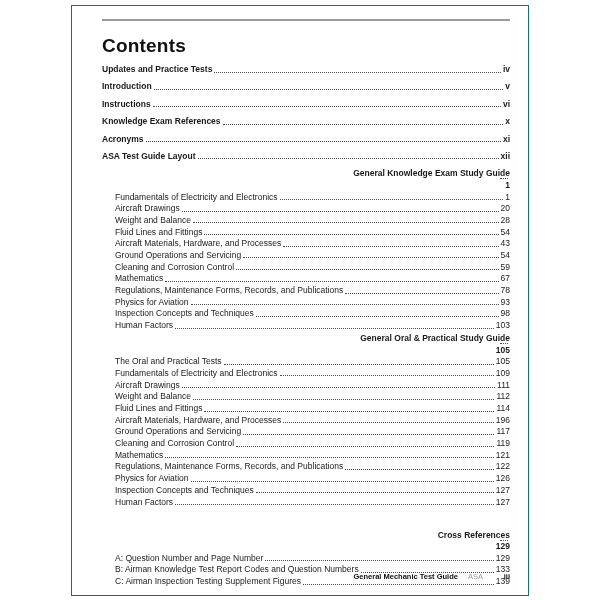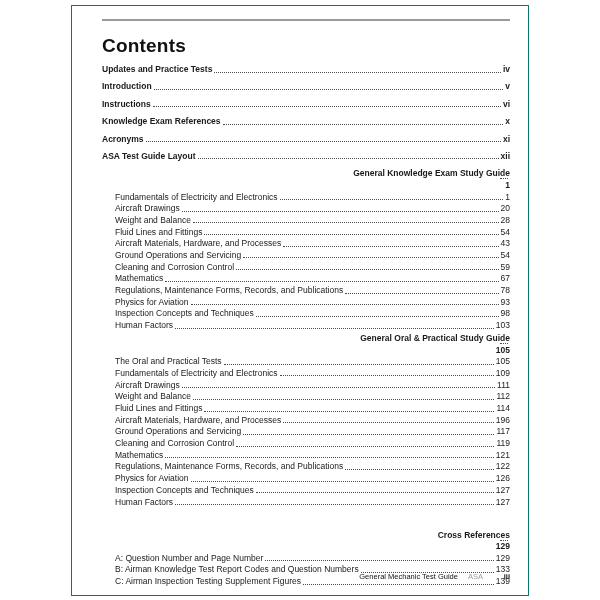--- a/index.html
+++ b/index.html
@@ -70,21 +70,21 @@
   .entry.sub { padding-left: 13px; }
   .page-footer {
     position: absolute;
     right: 18px;
     bottom: 14px;
     font-size: 7.5px;
     line-height: 8px;
     text-align: right;
     white-space: nowrap;
   }
-  .page-footer .book-title { font-weight: 400; color: #111111; }
+  .page-footer .book-title { font-weight: 700; color: #111111; }
   .page-footer .publisher { color: #9a9a9a; font-weight: 400; margin-left: 8px; margin-top: 25px; }
   .page-footer .folio { font-weight: 700; color: #111111; margin-left: 19px; }
 </style>
 </head>
 <body>
 
 <div class="page">
   <div class="content">
     <div class="top-rule"></div>
     <h1 class="contents-heading">Contents</h1>

